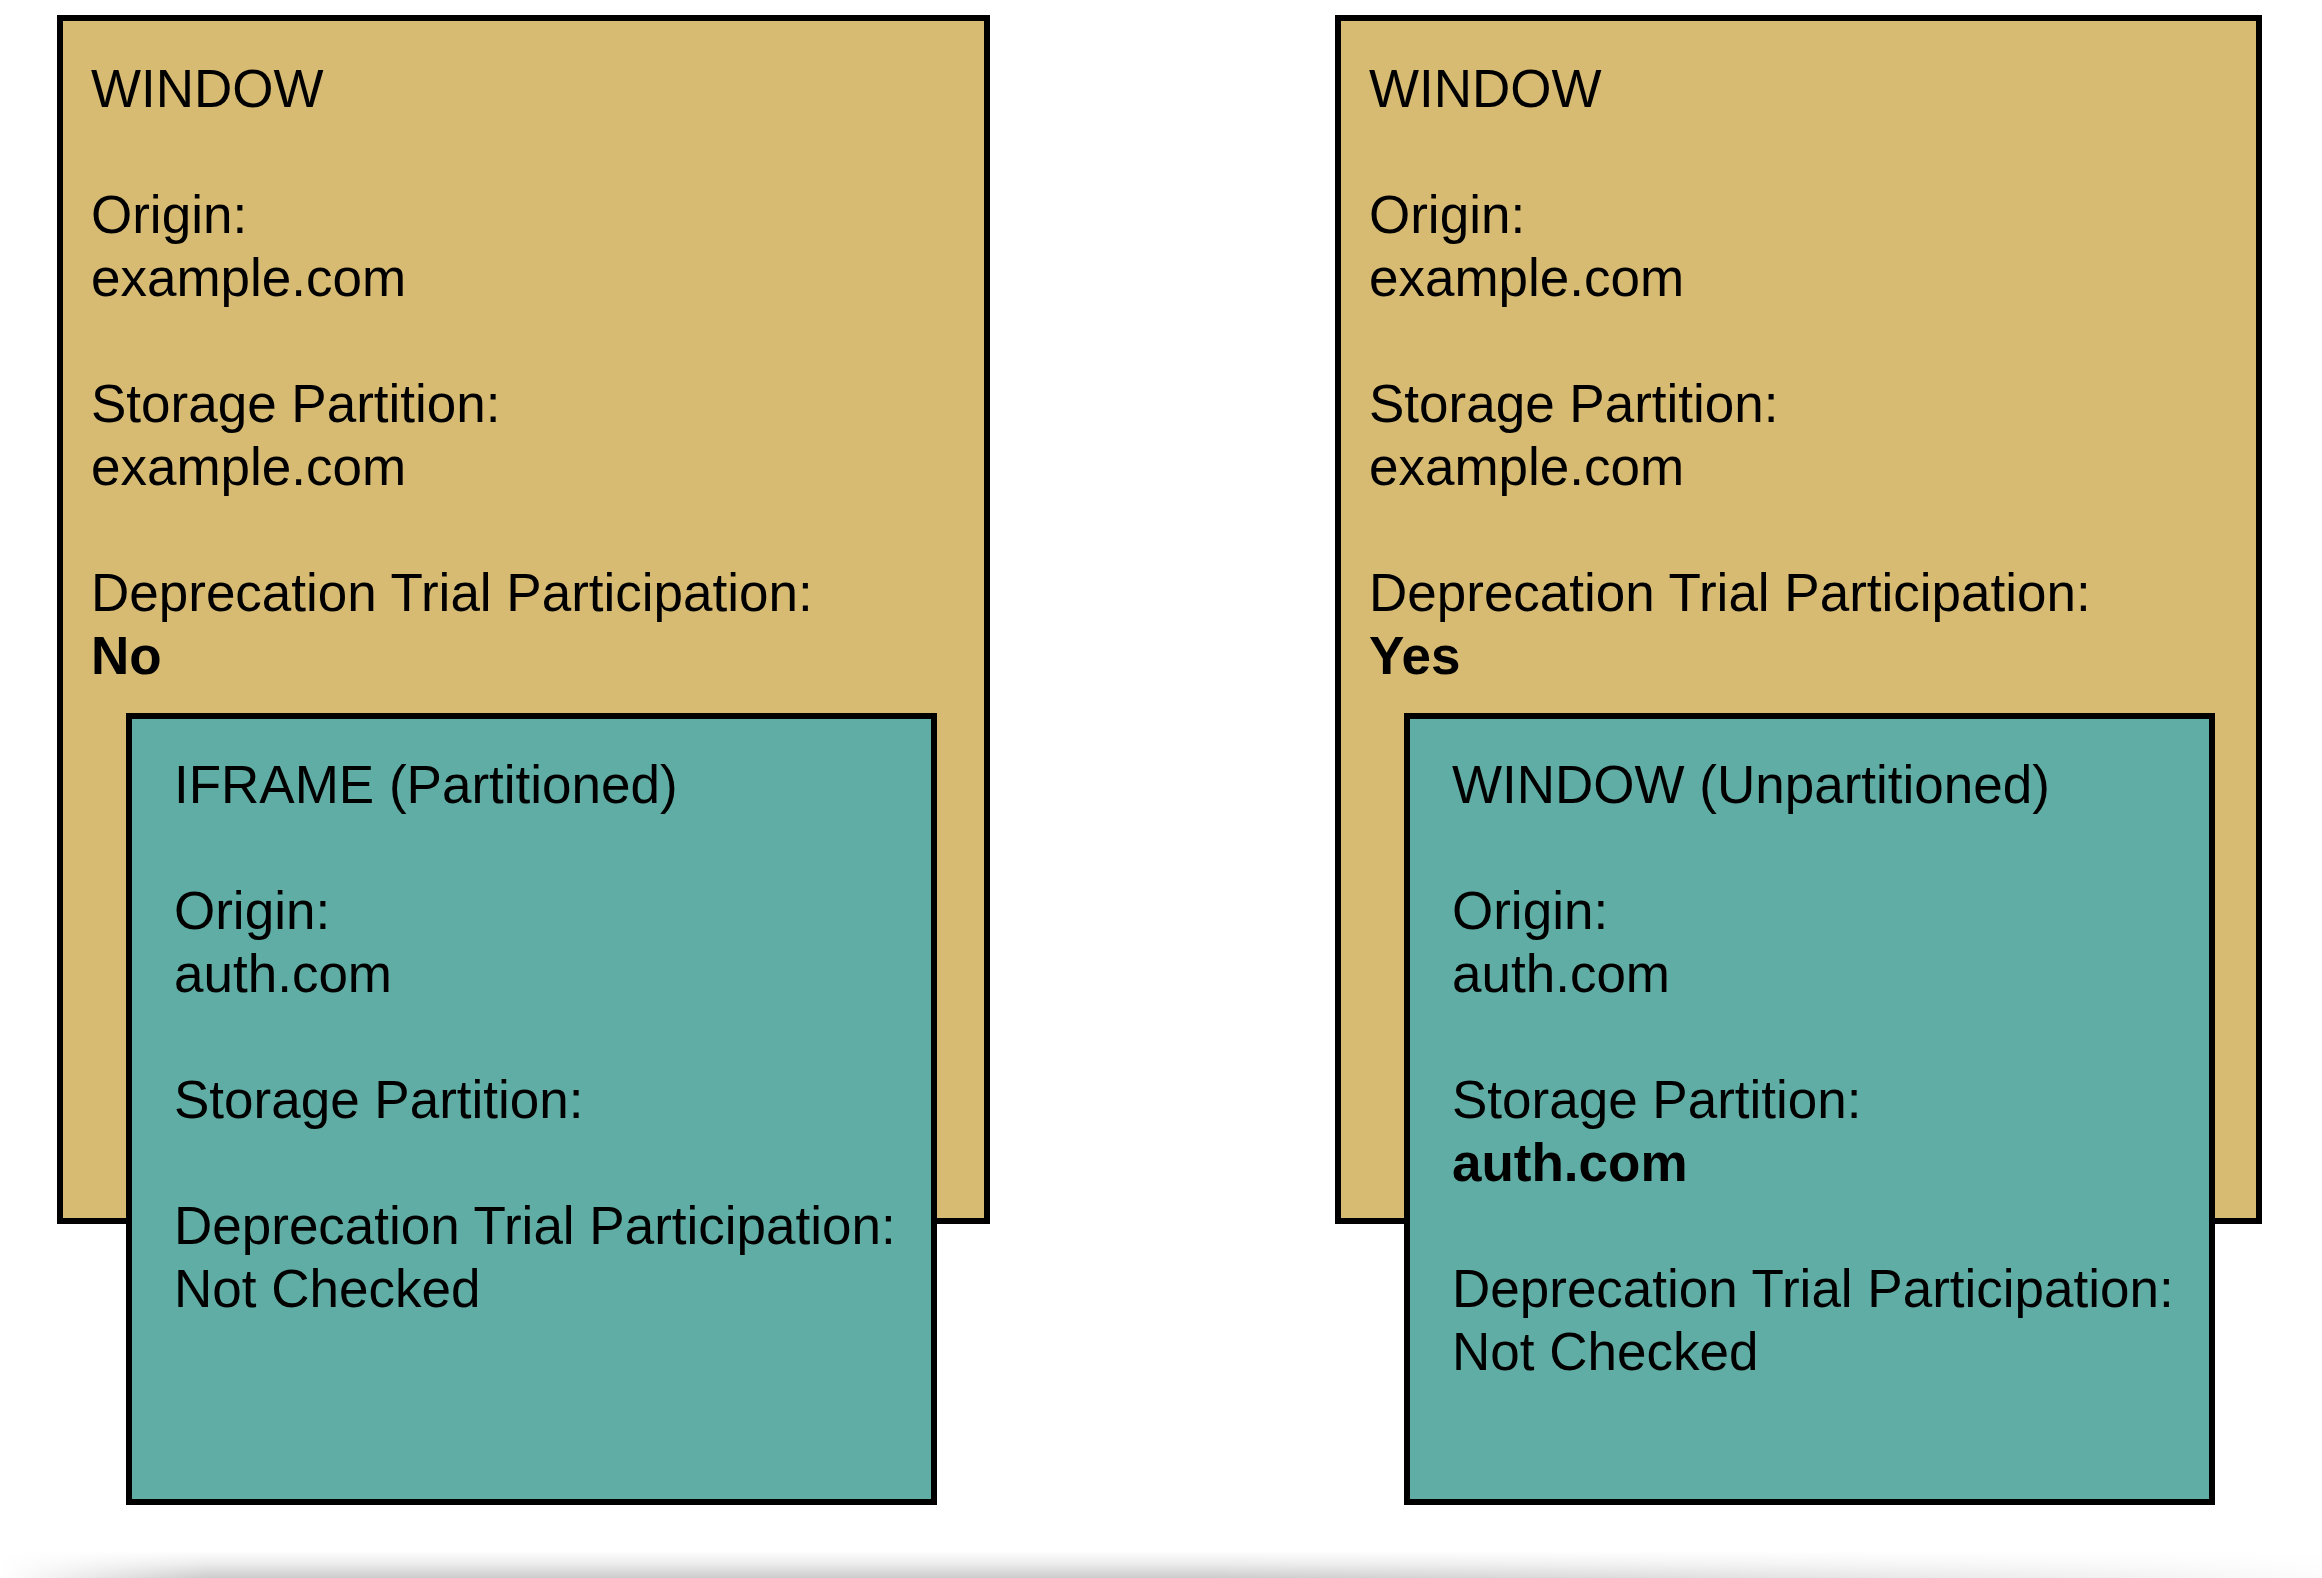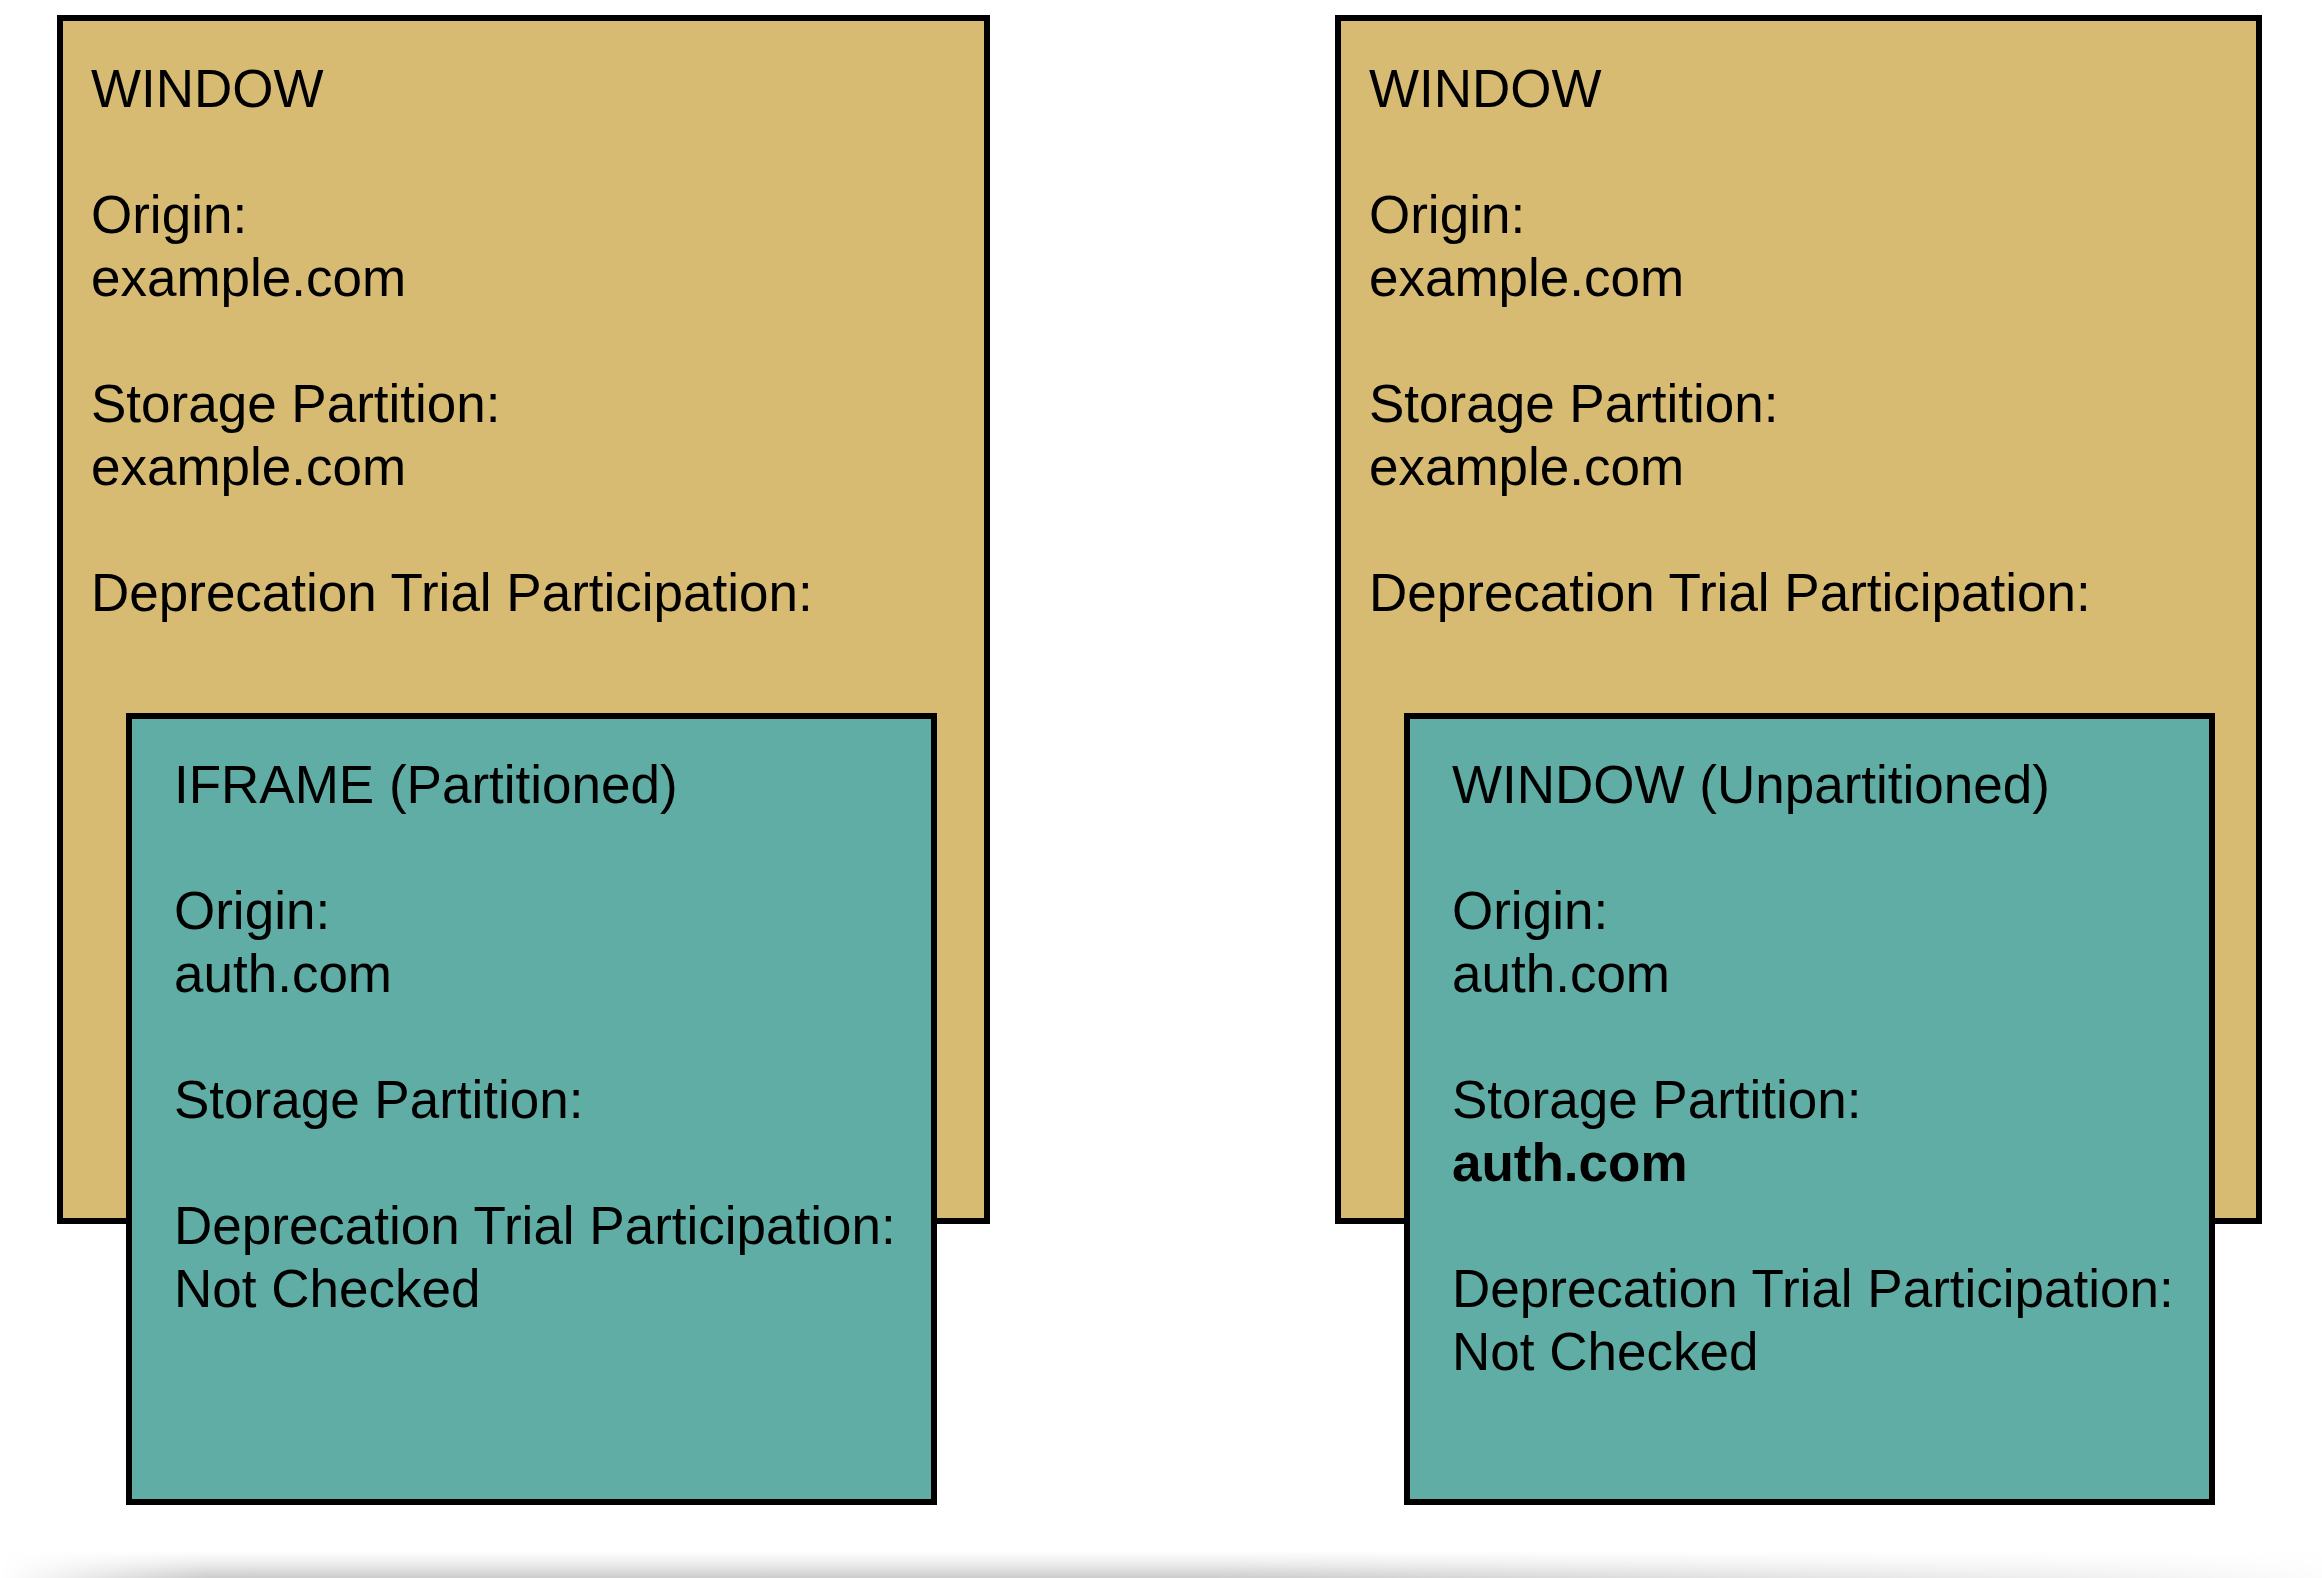--- a/index.html
+++ b/index.html
@@ -88,20 +88,21 @@
       <div class="block">
         <div class="line">Origin:</div>
         <div class="line">example.com</div>
       </div>
       <div class="block">
         <div class="line">Storage Partition:</div>
         <div class="line">example.com</div>
       </div>
       <div class="block">
         <div class="line">Deprecation Trial Participation:</div>
+        <div class="line bold">No</div>
       </div>
     </div>
     <div class="iframe-box">
       <div class="iframe-content">
         <div class="block">
           <div class="line">IFRAME (Partitioned)</div>
         </div>
         <div class="block">
           <div class="line">Origin:</div>
           <div class="line">auth.com</div>
@@ -125,20 +126,21 @@
       <div class="block">
         <div class="line">Origin:</div>
         <div class="line">example.com</div>
       </div>
       <div class="block">
         <div class="line">Storage Partition:</div>
         <div class="line">example.com</div>
       </div>
       <div class="block">
         <div class="line">Deprecation Trial Participation:</div>
+        <div class="line bold">Yes</div>
       </div>
     </div>
     <div class="iframe-box">
       <div class="iframe-content">
         <div class="block">
           <div class="line">WINDOW (Unpartitioned)</div>
         </div>
         <div class="block">
           <div class="line">Origin:</div>
           <div class="line">auth.com</div>

